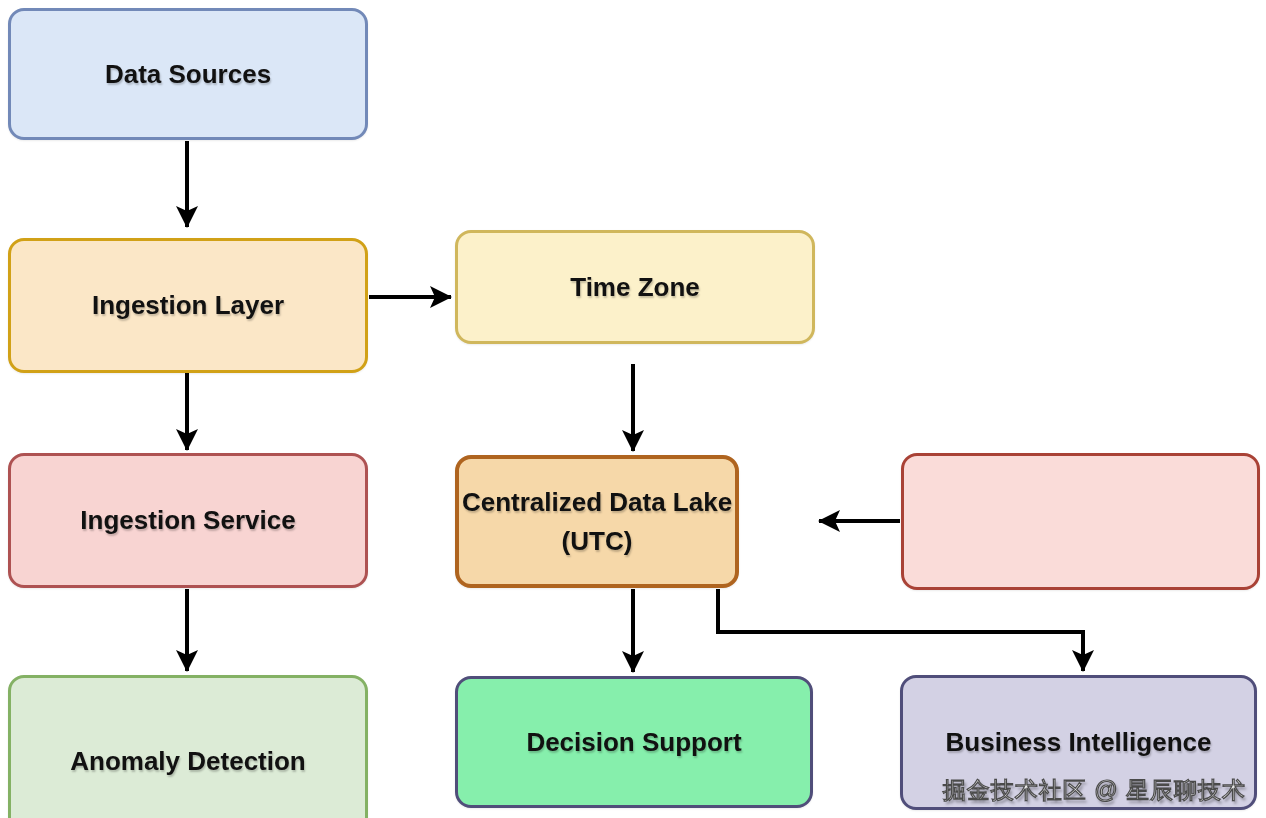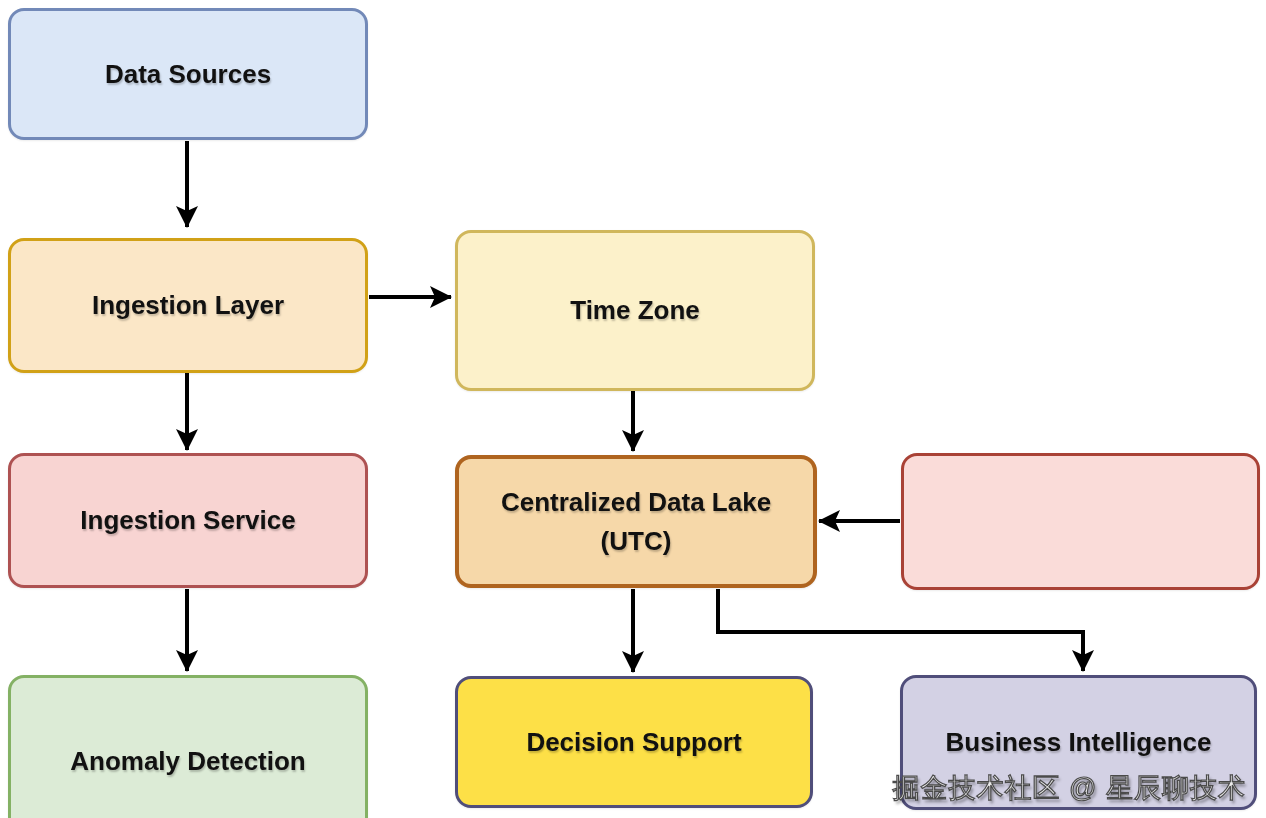--- a/index.html
+++ b/index.html
@@ -35,21 +35,21 @@
     color: #111111;
     text-align: center;
     text-shadow: 1px 2px 2px rgba(0,0,0,0.22);
     white-space: nowrap;
   }
   .watermark {
     position: absolute;
     right: 20px;
     bottom: 12px;
     z-index: 3;
-    font-size: 27px;
+    font-size: 23px;
     color: #ececec;
     -webkit-text-stroke: 1.2px #4a4a4a;
     text-shadow: 2px 3px 3px rgba(0,0,0,0.45);
     letter-spacing: 1px;
     white-space: nowrap;
   }
 </style>
 </head>
 <body>
 
@@ -72,36 +72,36 @@
       </g>
   </svg>
 
   <div id="nodes">
       <div class="node" style="left: 8px; top: 8px; width: 360px; height: 132px; background: rgb(219, 231, 247); border: 3px solid rgb(114, 137, 184);">
         <div class="node-line">Data Sources</div>
       </div>
       <div class="node" style="left: 8px; top: 230px; width: 360px; height: 135px; background: rgb(251, 231, 199); border: 3px solid rgb(209, 161, 23); margin-top: 8px;">
         <div class="node-line">Ingestion Layer</div>
       </div>
-      <div class="node" style="left: 455px; top: 230px; width: 360px; height: 161px; background: rgb(252, 241, 202); border: 3px solid rgb(208, 183, 92);">
+      <div class="node" style="left: 455px; top: 230px; width: 360px; height: 114px; background: rgb(252, 241, 202); border: 3px solid rgb(208, 183, 92);">
         <div class="node-line">Time Zone</div>
       </div>
       <div class="node" style="left: 8px; top: 453px; width: 360px; height: 135px; background: rgb(248, 212, 210); border: 3px solid rgb(174, 82, 82);">
         <div class="node-line">Ingestion Service</div>
       </div>
-      <div class="node" style="left: 455px; top: 455px; width: 362px; height: 133px; background: rgb(246, 216, 169); border: 4px solid rgb(175, 100, 31);">
+      <div class="node" style="left: 455px; top: 455px; width: 284px; height: 133px; background: rgb(246, 216, 169); border: 4px solid rgb(175, 100, 31);">
         <div class="node-line">Centralized Data Lake</div>
         <div class="node-line">(UTC)</div>
       </div>
       <div class="node" style="left: 901px; top: 453px; width: 359px; height: 137px; background: rgb(250, 220, 217); border: 3px solid rgb(169, 66, 54);">
       </div>
       <div class="node" style="left: 8px; top: 675px; width: 360px; height: 173px; background: rgb(220, 235, 214); border: 3px solid rgb(132, 177, 100);">
         <div class="node-line">Anomaly Detection</div>
       </div>
-      <div class="node" style="left: 455px; top: 676px; width: 358px; height: 132px; background: #fde047; border: 3px solid rgb(80, 78, 122);">
+      <div class="node" style="left: 455px; top: 676px; width: 358px; height: 132px; background: #86efac; border: 3px solid rgb(80, 78, 122);">
         <div class="node-line">Decision Support</div>
       </div>
       <div class="node" style="left: 900px; top: 675px; width: 357px; height: 135px; background: rgb(211, 209, 228); border: 3px solid rgb(80, 78, 122);">
         <div class="node-line">Business Intelligence</div>
       </div>
     </div>
 
   <div class="watermark">掘金技术社区 @ 星辰聊技术</div>
 </div>
 

